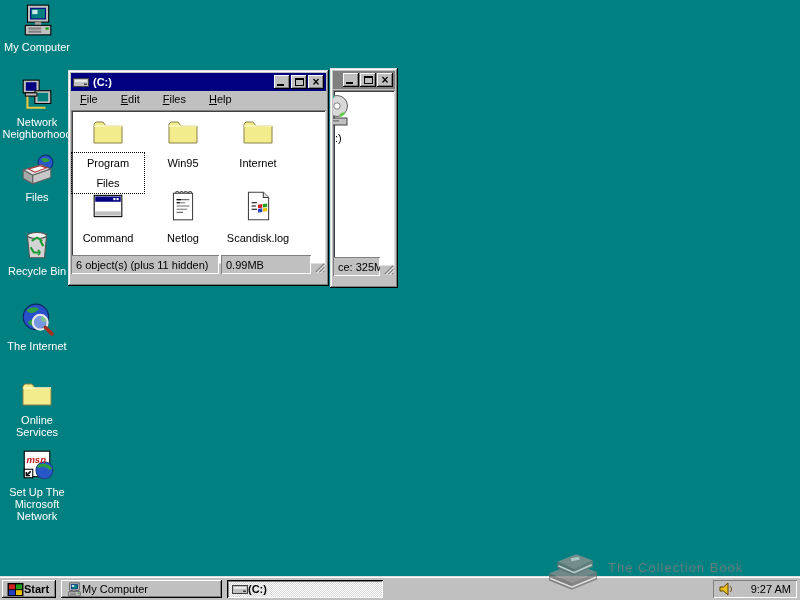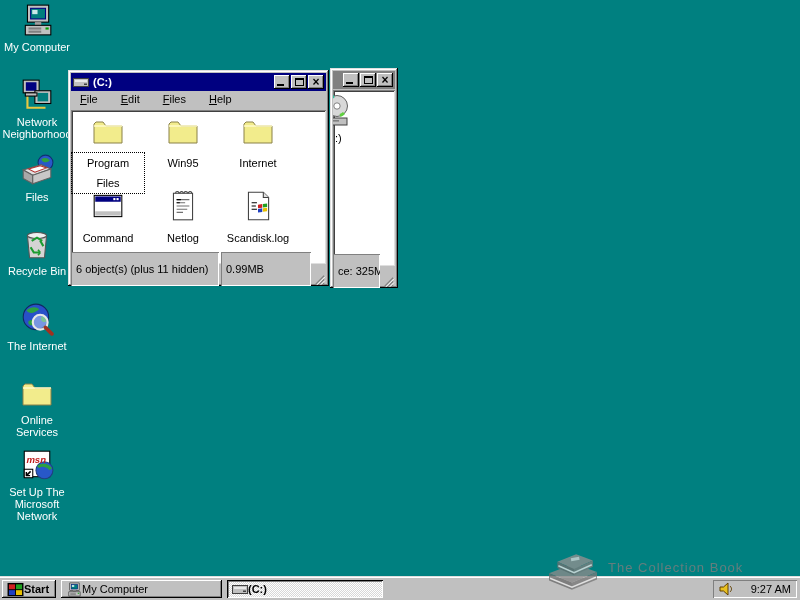--- a/index.html
+++ b/index.html
@@ -38,21 +38,21 @@
     justify-content:center; position:relative; cursor:pointer; }
   .g-min { position:absolute; bottom:3px; left:3px; width:7px; height:2px; background:#000; }
   .g-max { width:9px; height:8px; border:1px solid #000; border-top:2px solid #000; }
   .g-close { font-weight:bold; font-size:12px; line-height:10px; }
 
   .menubar { position:absolute; left:4px; right:4px; top:22px; height:17px;
     display:flex; align-items:flex-start; gap:11px; padding-left:2px; }
   .menu-item { display:inline-block; padding:1px 6px; cursor:pointer; }
   .menu-item::first-letter { text-decoration:underline; }
 
-  .statusbar { position:absolute; left:3px; right:3px; bottom:0; height:34px;
+  .statusbar { position:absolute; left:3px; right:3px; bottom:12px; height:19px;
     display:flex; gap:2px; align-items:stretch; }
   .status-panel { display:flex; align-items:center; padding:0 5px; white-space:nowrap; overflow:hidden; }
   .grip { width:13px; align-self:flex-end; height:13px; }
 
   
   .file-cell { position:absolute; width:72px; text-align:center; cursor:pointer; }
   .file-cell .ico { width:34px; height:34px; margin:0 auto; }
   .file-cell .flbl { margin-top:3px; display:inline-block; padding:0 2px; line-height:20px; }
   .file-cell .flbl.selected { outline:1px dotted #000; }
 

